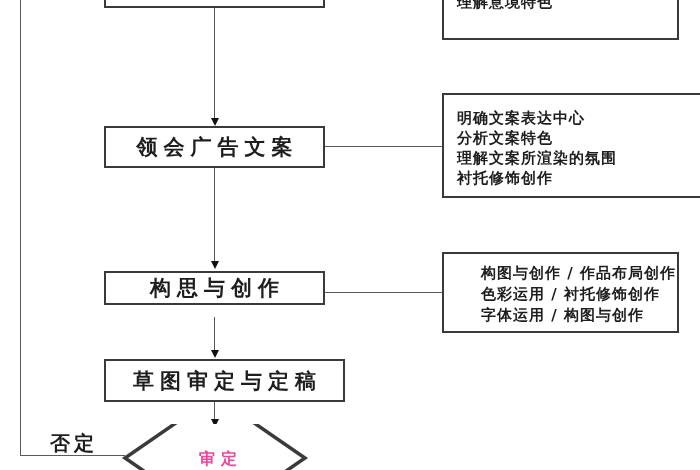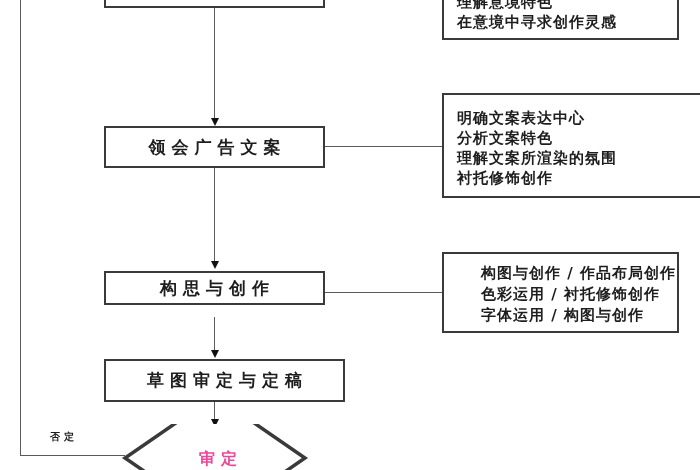--- a/index.html
+++ b/index.html
@@ -17,41 +17,41 @@
     position:absolute; width:0; height:0;
     border-left:4px solid transparent; border-right:4px solid transparent;
     border-top:8px solid #111111;
   }
   
   .flow-box {
     position:absolute; border:2px solid #3a3a3a; background:#ffffff;
     display:flex; align-items:center; justify-content:center;
   }
   .flow-box .lbl {
-    font-size:17px; font-weight:bold; letter-spacing:6px; padding-left:6px;
+    font-size:21px; font-weight:bold; letter-spacing:6px; padding-left:6px;
     color:#1e1e1e; white-space:nowrap;
   }
   
   .note-box {
     position:absolute; border:2px solid #3a3a3a; background:#ffffff;
     padding:0 10px 0 13px; overflow:hidden;
   }
   .note-box .note-line {
     font-size:15px; font-weight:bold; line-height:20px; letter-spacing:1px;
     color:#1e1e1e; white-space:nowrap;
   }
   
   .diamond-svg { position:absolute; left:120px; top:424px; width:190px; height:70px; }
   .diamond-label {
     position:absolute; left:188px; top:449px; width:60px; text-align:center;
     font-size:16px; font-weight:bold; letter-spacing:6px; padding-left:6px;
     color:#ec4899; white-space:nowrap;
   }
   .edge-label {
-    position:absolute; font-size:10px; font-weight:bold; letter-spacing:4px;
+    position:absolute; font-size:20px; font-weight:bold; letter-spacing:4px;
     color:#1e1e1e; white-space:nowrap;
   }
 </style>
 </head>
 <body>
 
 <div class="stage">
 
   <div class="vline" style="left:20px; top:0; height:456px;"></div>
   <div class="hline" style="left:20px; top:455px; width:105px;"></div>
@@ -87,21 +87,20 @@
   <div class="vline" style="left:214px; top:402px; height:18px;"></div>
   <div class="arrow-down" style="left:211px; top:419px;"></div>
 
   <svg class="diamond-svg" viewBox="0 0 190 70">
     <polygon points="95,3 185,34 95,65 5,34" fill="#ffffff" stroke="#3a3a3a" stroke-width="2" transform="translate(0,0) scale(1,2) translate(0,-17)"></polygon>
   </svg>
   <div class="diamond-label">审定</div>
 
   <div class="note-box" style="left:442px; top:-34px; width:237px; height:74px; padding-top:24px;">
     <div class="note-line">理解意境特色</div>
-    <div class="note-line">在意境中寻求创作灵感</div>
   </div>
 
   <div class="note-box" style="left:442px; top:93px; width:266px; height:105px; padding-top:13px;">
     <div class="note-line">明确文案表达中心</div>
     <div class="note-line">分析文案特色</div>
     <div class="note-line">理解文案所渲染的氛围</div>
     <div class="note-line">衬托修饰创作</div>
   </div>
 
   <div class="note-box" style="left:442px; top:252px; width:237px; height:81px; padding-top:9px;padding-left:37px;">

